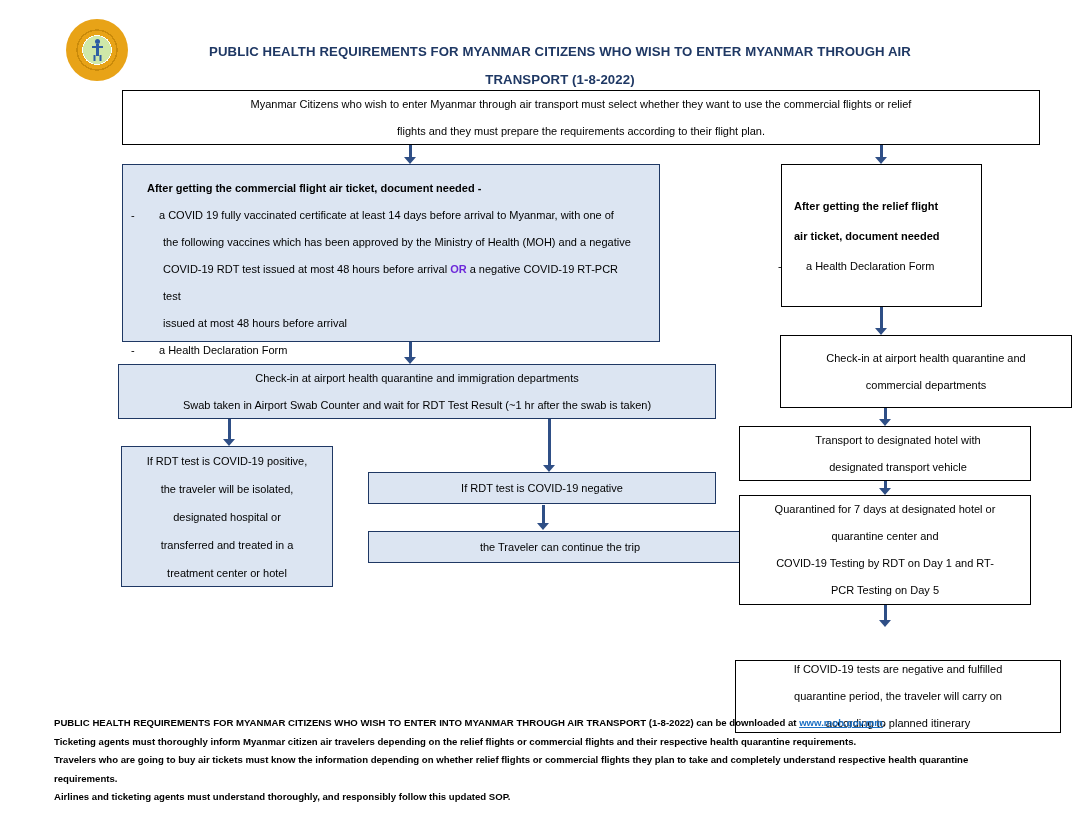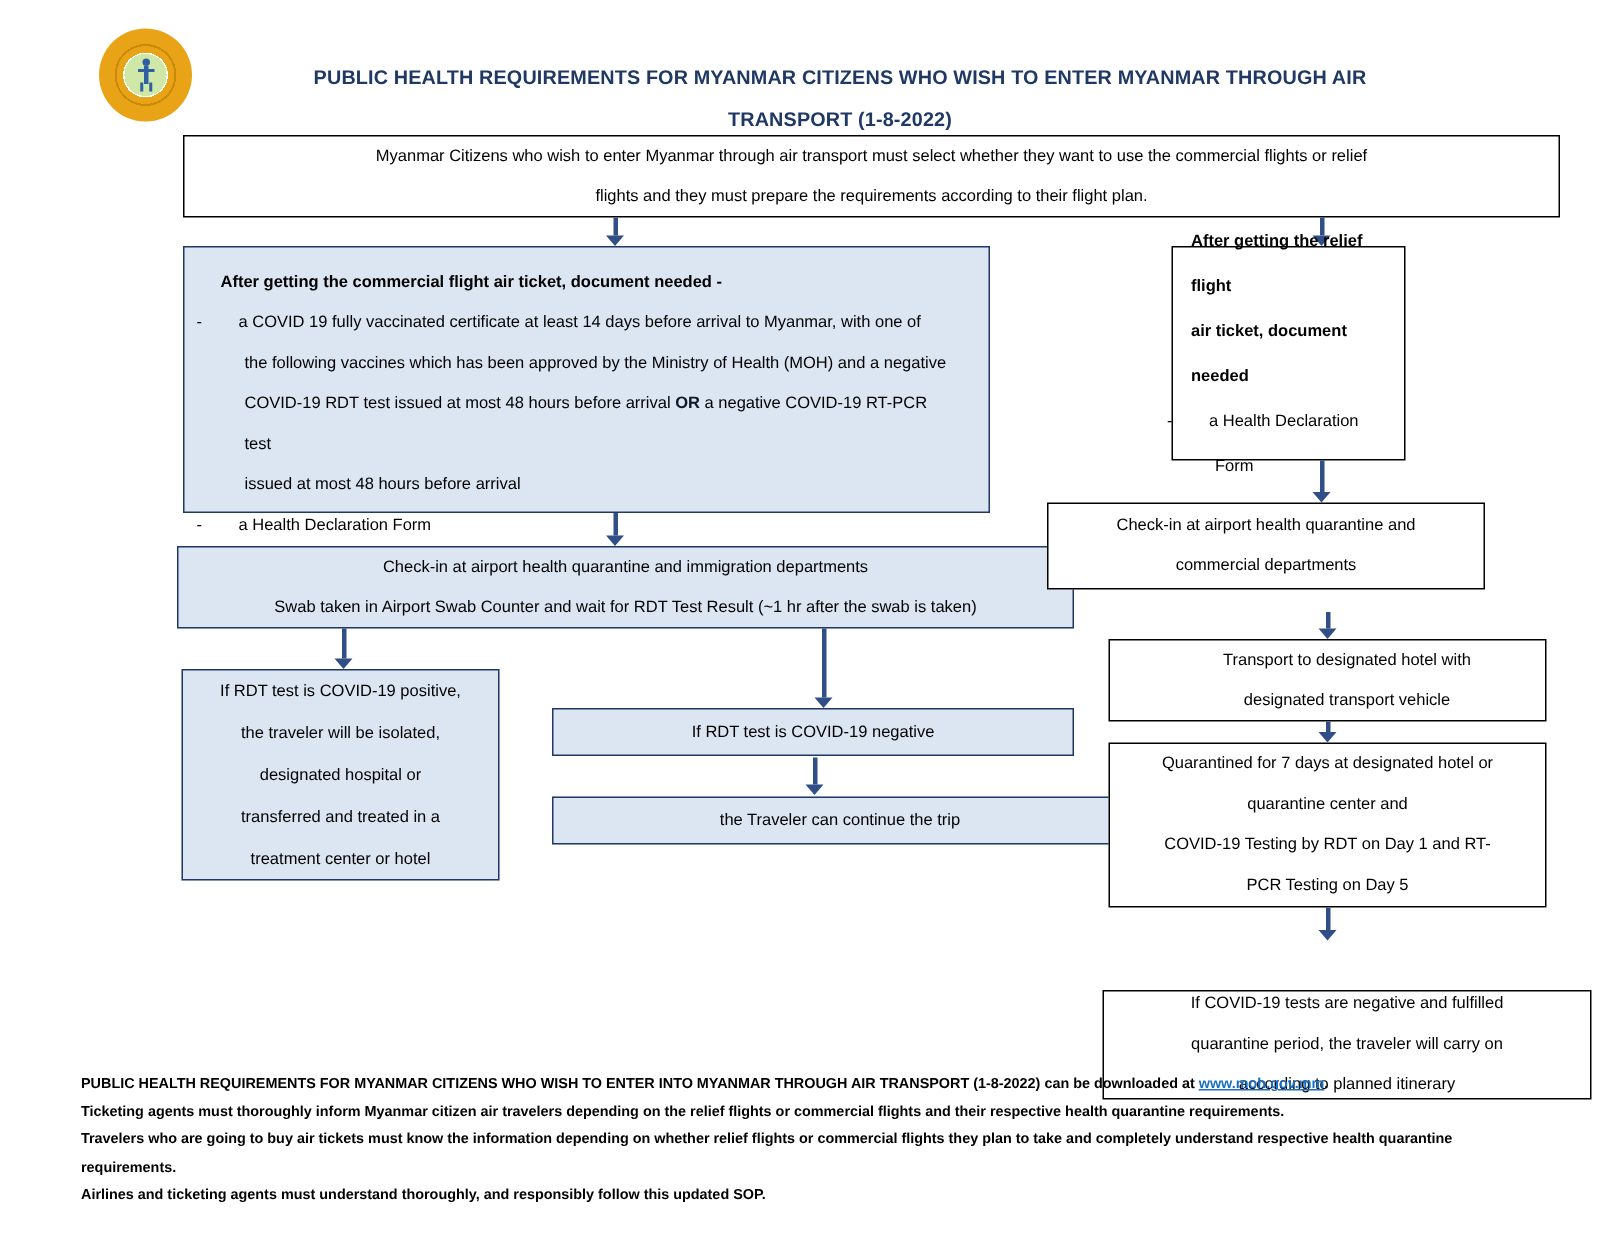--- a/index.html
+++ b/index.html
@@ -69,21 +69,21 @@
     justify-content: center;
     padding: 6px 10px;
     line-height: 27px;
     font-size: 11px;
   }
   .box.white { background: #ffffff; border: 1.6px solid #000000; }
   .box.blue  { background: #dce5f2; border: 1.4px solid #1f3864; }
   .box.center { text-align: center; }
   .box.left   { text-align: left; }
   .box b { font-weight: bold; }
-  .or { color: #0f172a; font-weight: bold; }
+  .or { color: #6d28d9; font-weight: bold; }
 
   .bullet-line { display: block; padding-left: 16px; text-indent: -16px; }
   .bullet-line .dash { display: inline-block; width: 12px; }
   .cont { display: block; padding-left: 16px; }
 
   
   .arrow {
     position: absolute;
     width: 12px;
     display: flex; flex-direction: column; align-items: center;
@@ -151,21 +151,21 @@
     <span class="cont"><span>COVID-19 RDT test issued at most 48 hours before arrival </span><span class="or">OR</span><span> a negative COVID-19 RT-PCR test</span></span>
     <span class="cont">issued at most 48 hours before arrival</span>
     <span class="bullet-line">
       <span class="dash">-</span><span>a Health Declaration Form</span>
     </span>
     <span class="bullet-line">
       <span class="dash">-</span><span>COVID-19 Rapid Test Requisition Form</span>
     </span>
   </div>
 
-  <div class="box white left" style="left:781px; top:164px; width:156px; height:143px; padding:10px 12px; justify-content:center; line-height:30px;">
+  <div class="box white left" style="left:781px; top:164px; width:201px; height:143px; padding:10px 12px; justify-content:center; line-height:30px;">
     <b>After getting the relief flight</b>
     <b>air ticket, document needed</b>
     <span class="bullet-line">
       <span class="dash">-</span><span>a Health Declaration Form</span>
     </span>
   </div>
 
   <div class="arrow" style="left:404px; top:342px; height:22px;">
     <div class="shaft"></div>
       <div class="head"></div>
@@ -205,21 +205,21 @@
 
   <div class="arrow" style="left:537px; top:505px; height:25px;">
     <div class="shaft"></div>
       <div class="head"></div>
   </div>
 
   <div class="box blue center" style="left:368px; top:531px; width:384px; height:32px;">
     <span>the Traveler can continue the trip</span>
   </div>
 
-  <div class="box white center" style="left:698px; top:335px; width:292px; height:58px;">
+  <div class="box white center" style="left:780px; top:335px; width:292px; height:73px;">
     <span>Check-in at airport health quarantine and</span>
     <span>commercial departments</span>
   </div>
 
   <div class="arrow" style="left:879px; top:408px; height:18px;">
     <div class="shaft"></div>
       <div class="head"></div>
   </div>
 
   <div class="box white center" style="left:739px; top:426px; width:292px; height:55px;padding-left:36px;">

